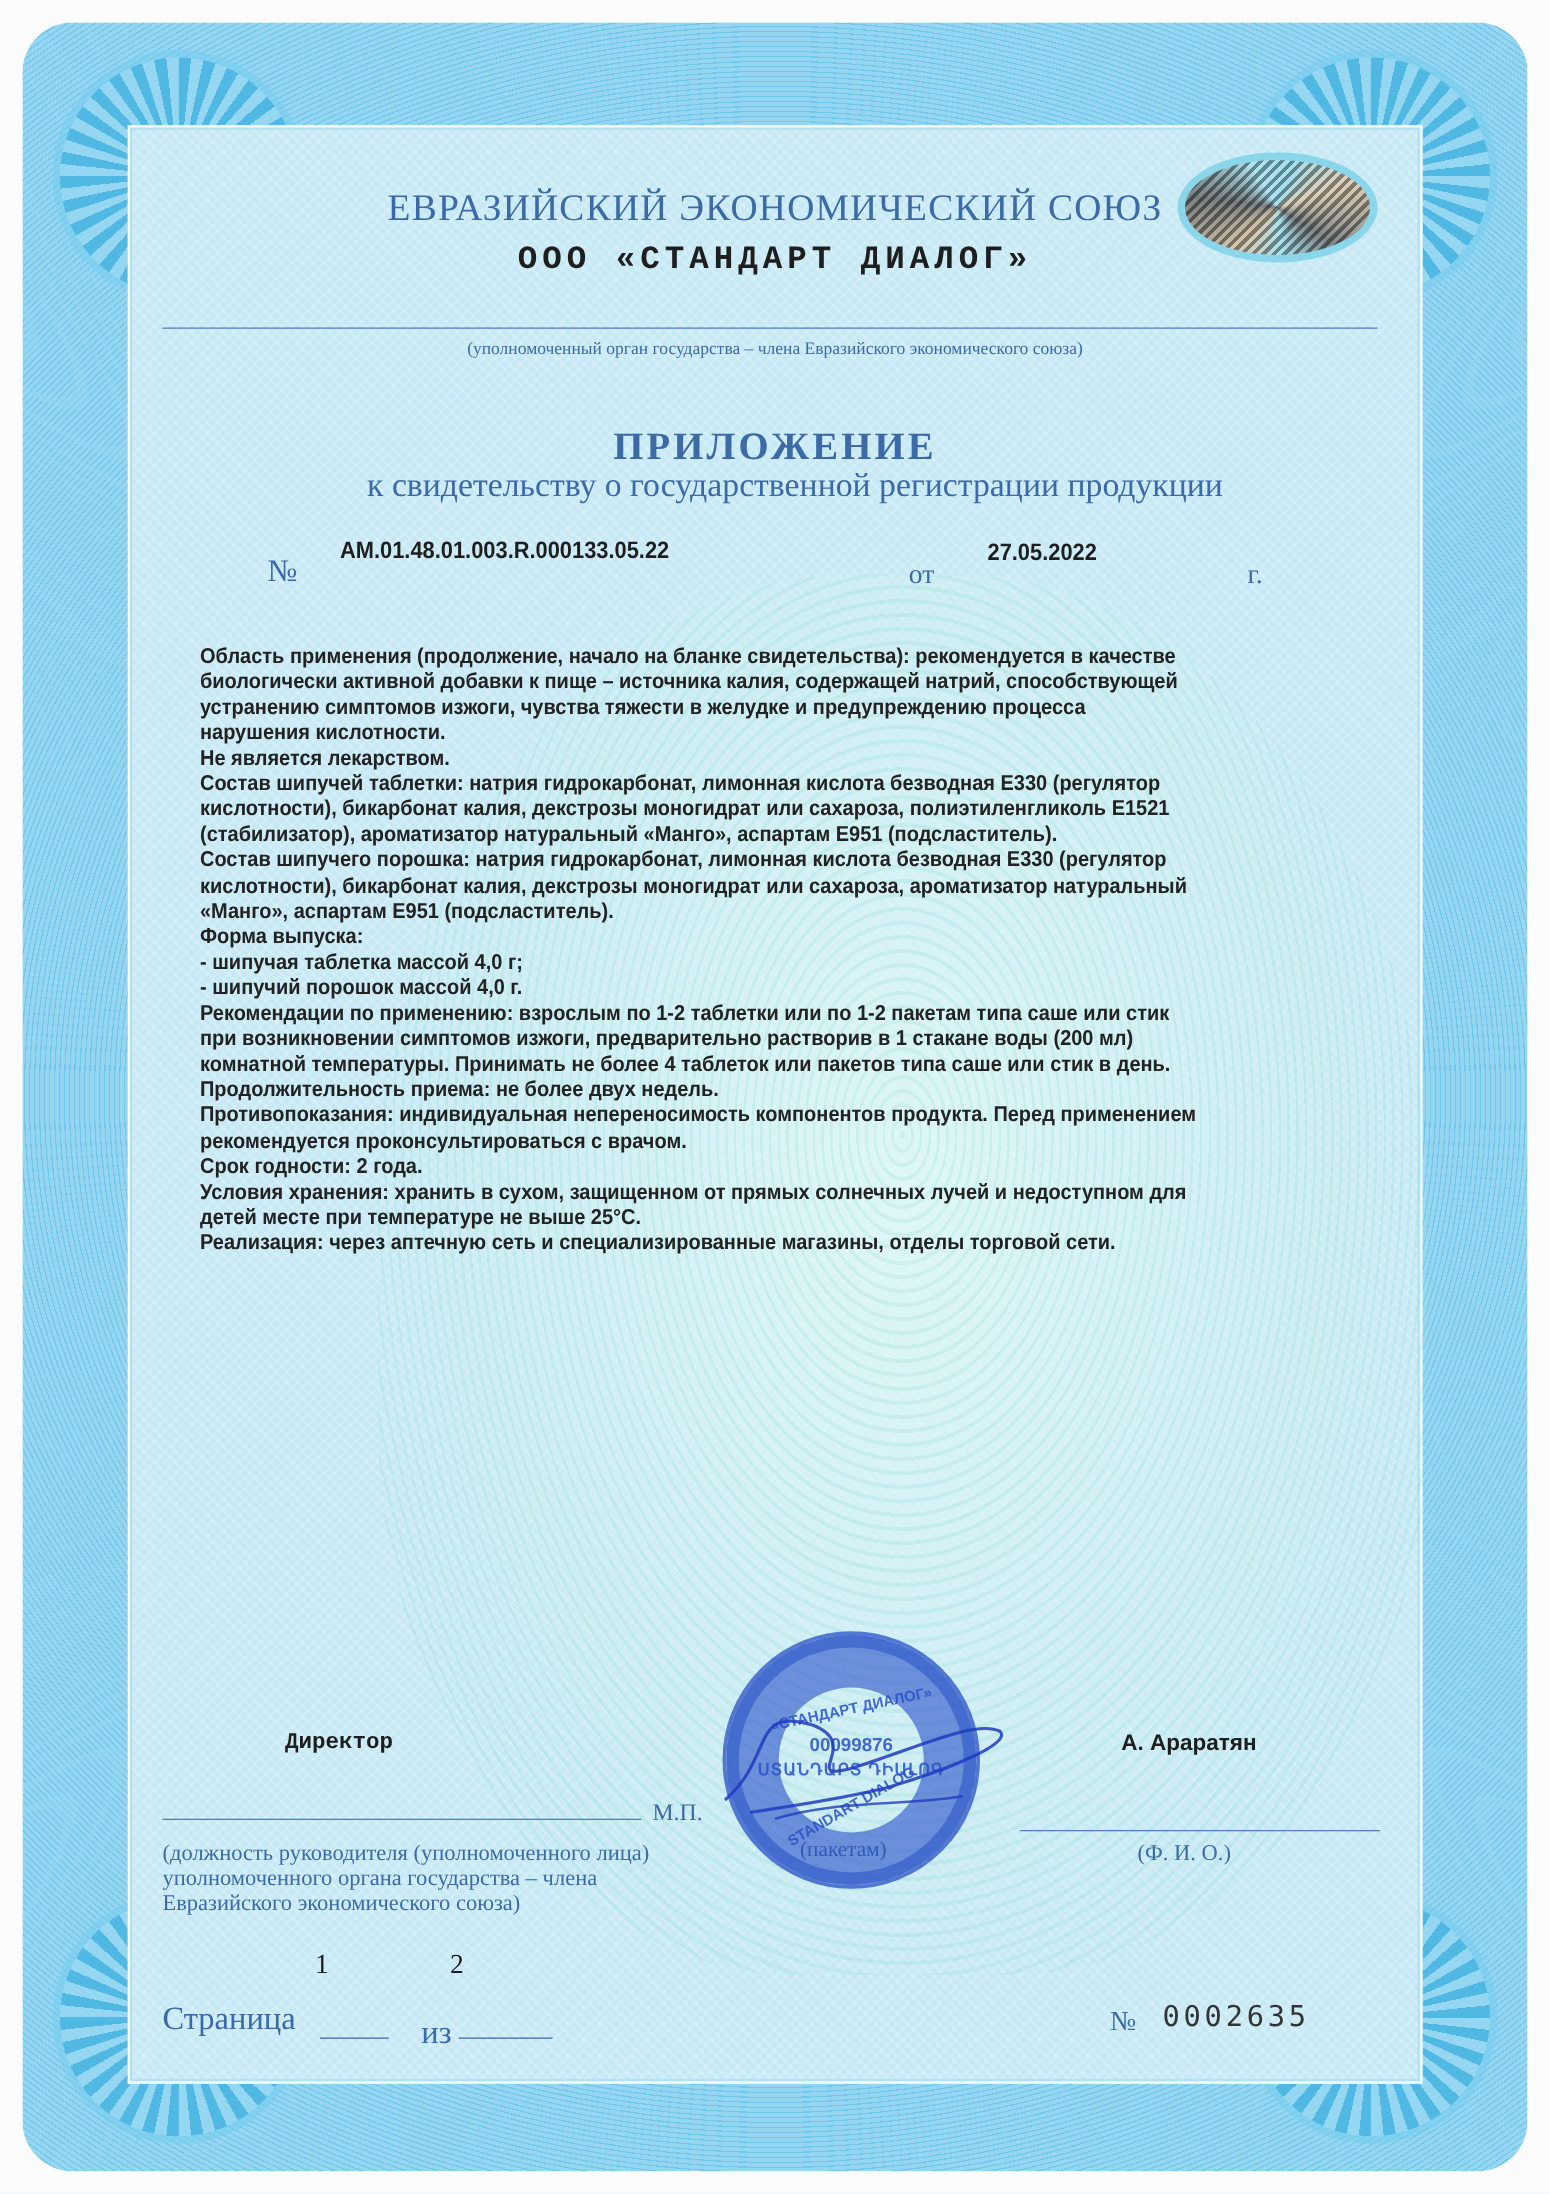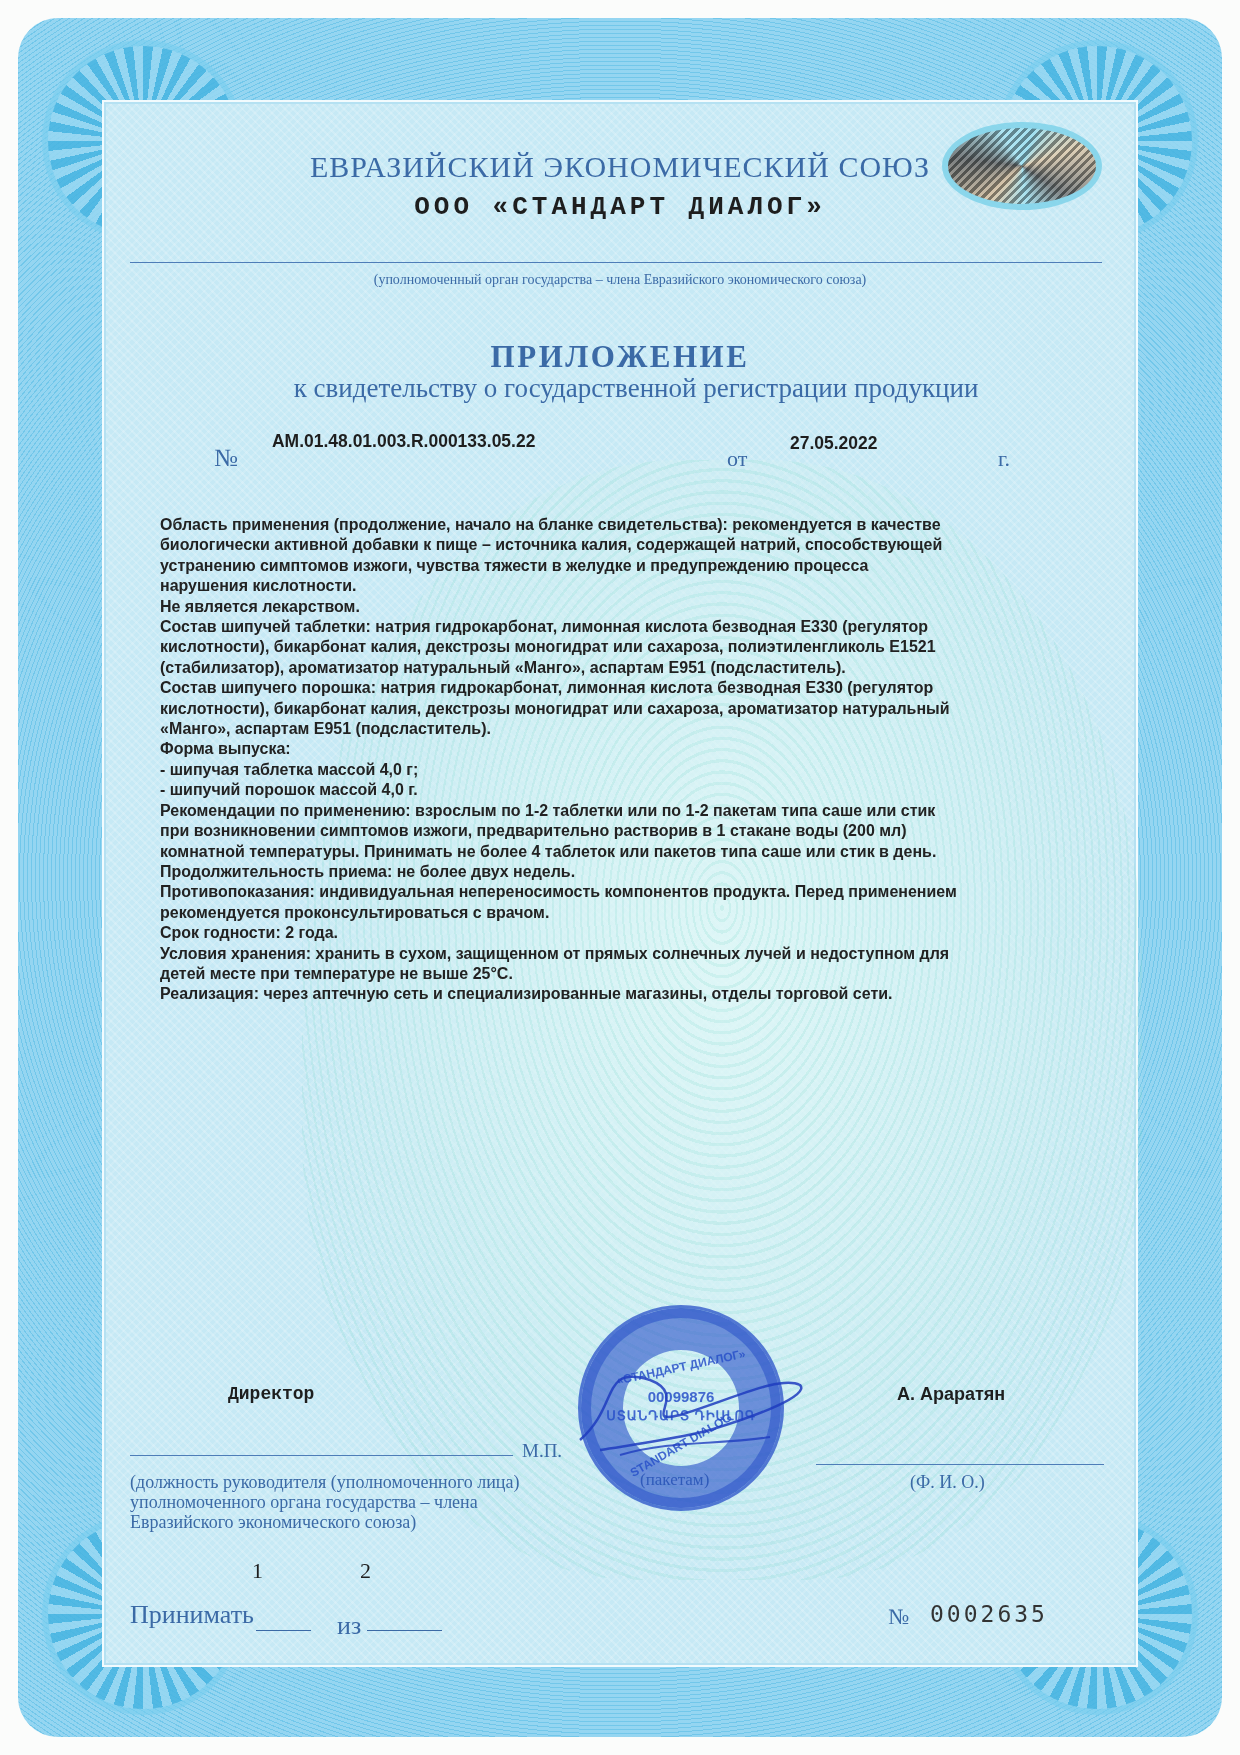--- a/index.html
+++ b/index.html
@@ -182,18 +182,18 @@
   <div class="stamp-arm">ՍՏԱՆԴԱՐՏ ԴԻԱԼՈԳ</div>
   <div class="stamp-bottom">STANDART DIALOG</div>
 </div>
 <svg class="signature" viewBox="0 0 260 120">
   <path d="M20 95 C60 60, 40 20, 90 35 C130 50, 80 80, 120 70 C170 55, 220 30, 240 40 C250 50, 200 70, 150 85 C110 95, 70 100, 40 105" fill="none" stroke="rgba(30,60,190,0.85)" stroke-width="2.5"></path>
   <path d="M60 110 C110 95, 160 100, 210 92" fill="none" stroke="rgba(30,60,190,0.8)" stroke-width="2"></path>
 </svg>
 
 <div class="page-nums pn1">1</div>
 <div class="page-nums pn2">2</div>
-<div class="page-label">Принимать</div>
+<div class="page-label">Страница</div>
 <div class="blank1"></div>
 <div class="iz">из</div>
 <div class="blank2"></div>
 <div class="serial-sign">№</div>
 <div class="serial">0002635</div>
 
 </body></html>

